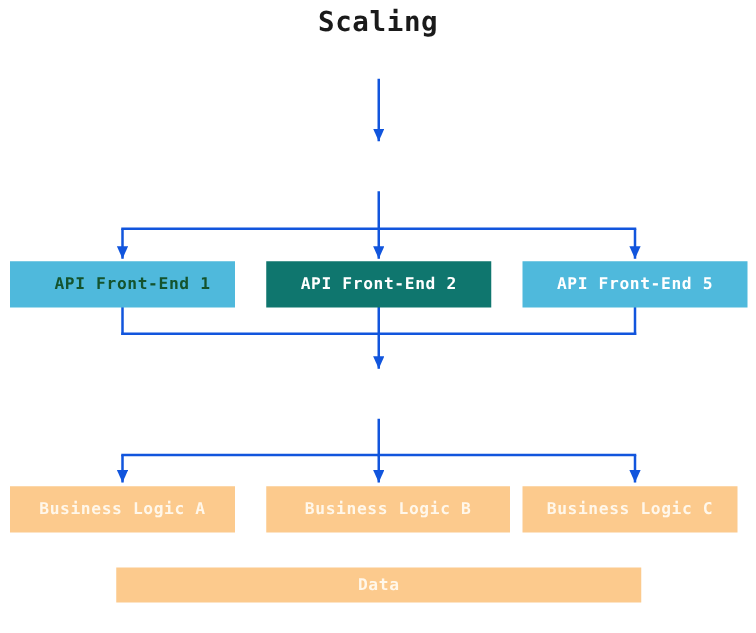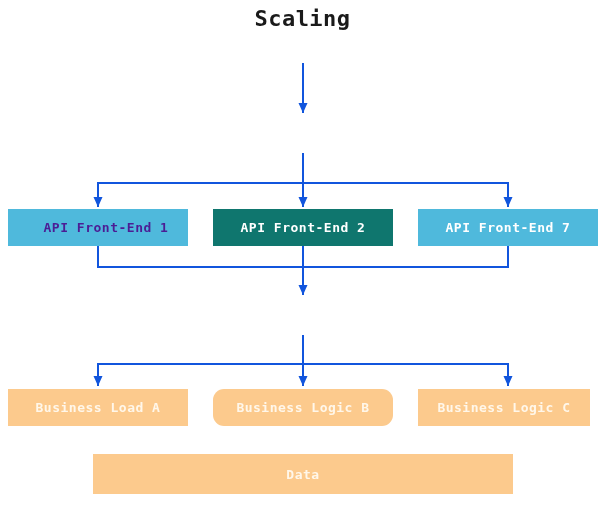--- a/index.html
+++ b/index.html
@@ -48,24 +48,24 @@
   
   .flb { left: 213px; top: 117px; width: 180px; height: 37px; }
   .sc  { left: 213px; top: 299px; width: 180px; height: 37px; }
 
   
   .api-1 { left: 8px;   top: 209px; width: 180px; height: 37px; }
   .api-2 { left: 213px; top: 209px; width: 180px; height: 37px; }
   .api-3 { left: 418px; top: 209px; width: 180px; height: 37px; }
 
   .bl-1 { left: 8px;   top: 389px; width: 180px; height: 37px; }
-  .bl-2 { left: 213px; top: 389px; width: 180px; height: 37px; border-radius: 11px; }
+  .bl-2 { left: 213px; top: 389px; width: 195px; height: 37px; }
   .bl-3 { left: 418px; top: 389px; width: 172px; height: 37px; }
 
-  .data-store { left: 93px; top: 454px; width: 420px; height: 40px; }
+  .data-store { left: 93px; top: 454px; width: 420px; height: 28px; }
 </style>
 </head>
 <body>
 
 <div class="canvas">
 
   <div class="diagram-title" data-bind="title" data-bind-css="color:colors.title_text" style="color: rgb(26, 26, 26); text-align: center;">Scaling</div>
 
   <svg class="edges" width="605" height="506" viewBox="0 0 605 506">
     <defs>
@@ -92,24 +92,24 @@
 
       <line x1="303" y1="336" x2="303" y2="364"></line>
       <line x1="98" y1="364" x2="508" y2="364"></line>
       <line x1="98" y1="365" x2="98" y2="385" marker-end="url(#arrowhead)"></line>
       <line x1="303" y1="365" x2="303" y2="385" marker-end="url(#arrowhead)"></line>
       <line x1="508" y1="365" x2="508" y2="385" marker-end="url(#arrowhead)"></line>
     </g>
   </svg>
 
 
-  <div class="node node-cyan api-1" data-bind="nodes.api_front_ends.0.label" data-bind-css="background-color:colors.api_fill;color:colors.label_text" style="background-color: rgb(79, 185, 220); color: #4c1d95; padding-left: 16px;">API Front-End 1</div>
+  <div class="node node-cyan api-1" data-bind="nodes.api_front_ends.0.label" data-bind-css="background-color:colors.api_fill;color:colors.label_text" style="background-color: rgb(79, 185, 220); color: #14532d; padding-left: 16px;">API Front-End 1</div>
   <div class="node node-cyan api-2" data-bind="nodes.api_front_ends.1.label" data-bind-css="background-color:colors.api_fill;color:colors.label_text" style="background-color: #0f766e; color: rgb(255, 255, 255);">API Front-End 2</div>
-  <div class="node node-cyan api-3" data-bind="nodes.api_front_ends.2.label" data-bind-css="background-color:colors.api_fill;color:colors.label_text" style="background-color: rgb(79, 185, 220); color: rgb(255, 255, 255);">API Front-End 7</div>
+  <div class="node node-cyan api-3" data-bind="nodes.api_front_ends.2.label" data-bind-css="background-color:colors.api_fill;color:colors.label_text" style="background-color: rgb(79, 185, 220); color: rgb(255, 255, 255);">API Front-End 5</div>
 
 
-  <div class="node node-orange bl-1" data-bind="nodes.business_logic.0.label" data-bind-css="background-color:colors.logic_fill" style="background-color: rgb(252, 202, 141);">Business Load A</div>
+  <div class="node node-orange bl-1" data-bind="nodes.business_logic.0.label" data-bind-css="background-color:colors.logic_fill" style="background-color: rgb(252, 202, 141);">Business Logic A</div>
   <div class="node node-orange bl-2" data-bind="nodes.business_logic.1.label" data-bind-css="background-color:colors.logic_fill" style="background-color: rgb(252, 202, 141);">Business Logic B</div>
   <div class="node node-orange bl-3" data-bind="nodes.business_logic.2.label" data-bind-css="background-color:colors.logic_fill" style="background-color: rgb(252, 202, 141);">Business Logic C</div>
 
   <div class="node node-orange data-store" data-bind="nodes.data_store.label" data-bind-css="background-color:colors.logic_fill" style="background-color: rgb(252, 202, 141);">Data</div>
 
 </div>
 
 </body></html>

